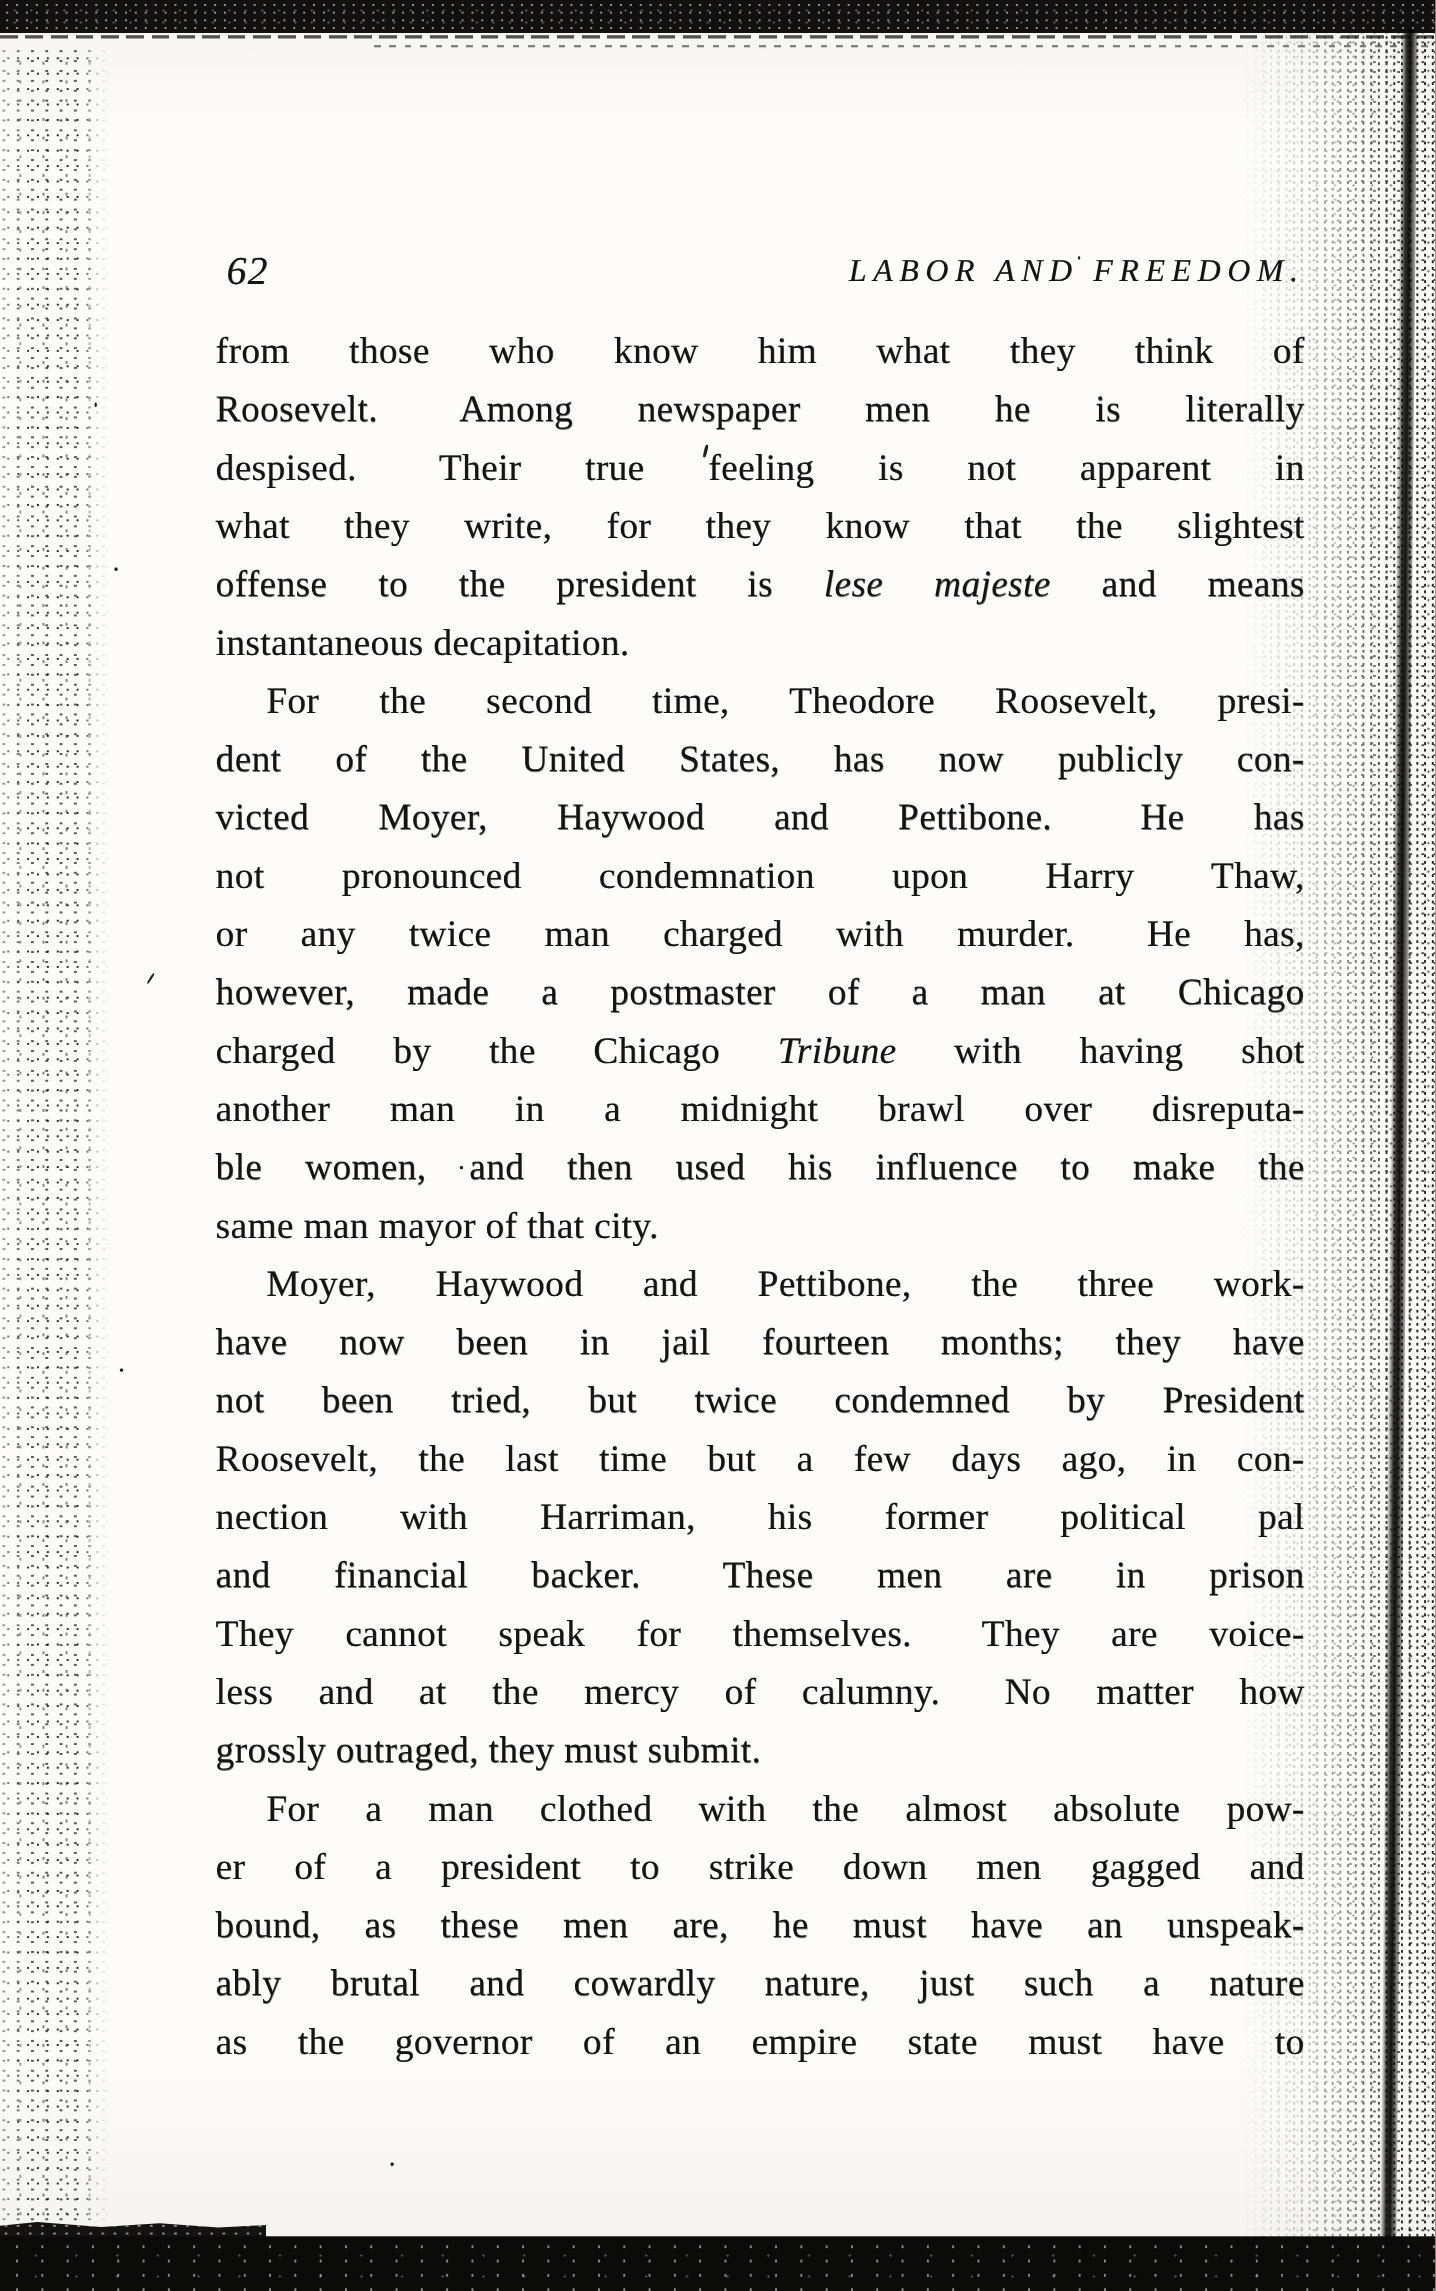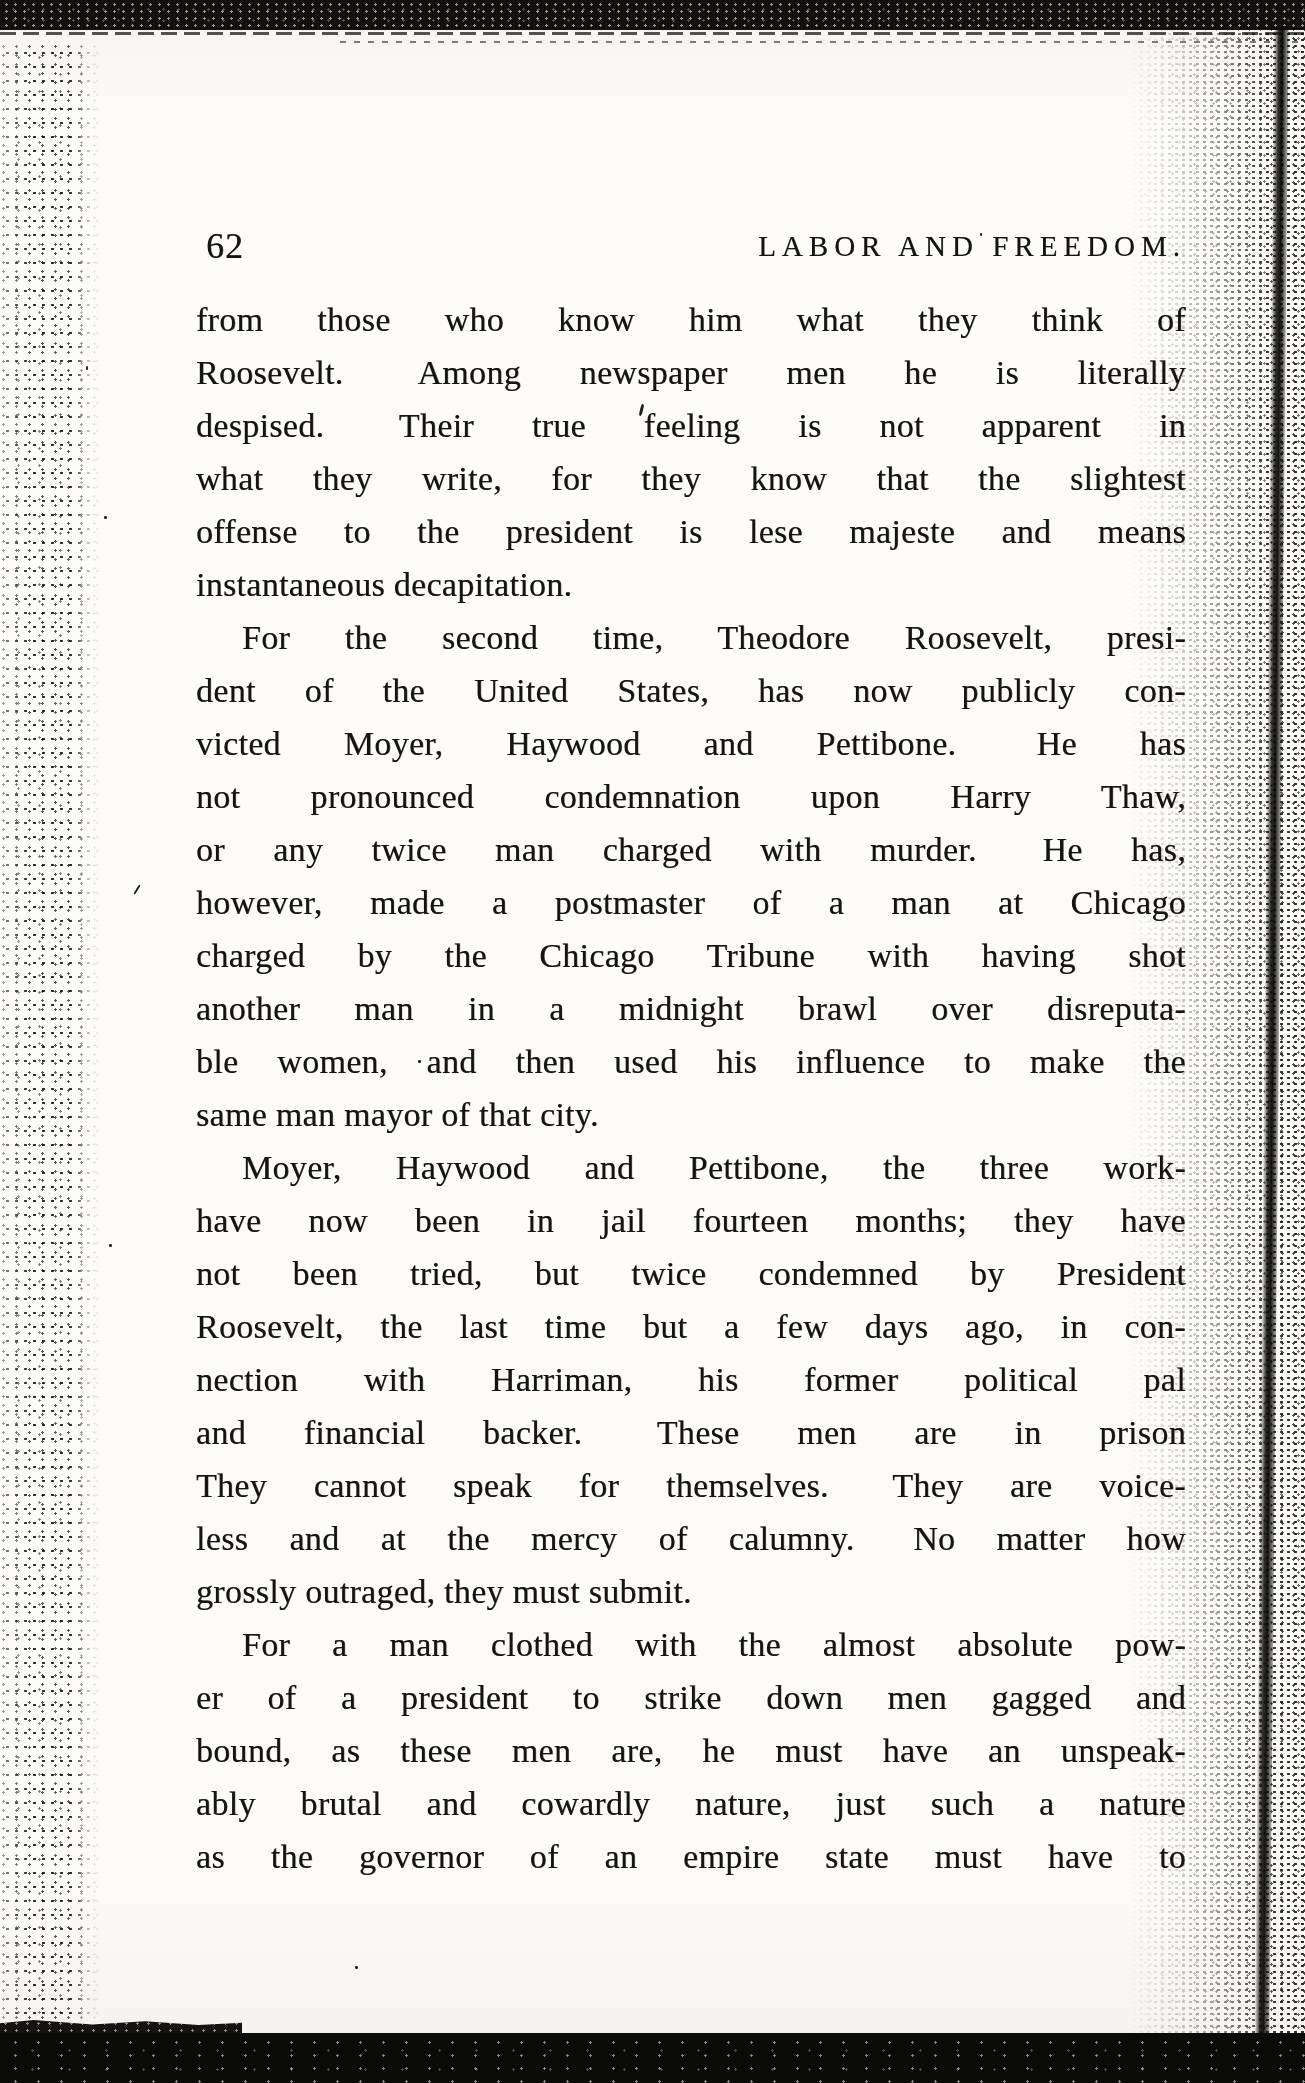--- a/index.html
+++ b/index.html
@@ -74,42 +74,42 @@
     position:absolute;right:26px;top:26px;bottom:44px;width:15px;
     background:linear-gradient(90deg,rgba(18,17,16,0) 0,rgba(14,13,12,.85) 35%,rgba(8,8,7,.95) 60%,rgba(25,24,22,.35) 100%);
     transform:rotate(0.55deg);
   }
   .speck{position:absolute;background:#21201e;border-radius:40%;}
 
   
   .content{
     position:absolute;left:196px;top:228px;width:990px;
   }
-  .pagehead{position:relative;height:40px;}
+  .pagehead{position:relative;height:40px;font-style:italic;}
   .pagenum{
     position:absolute;left:10px;top:0;
     font-size:36px;line-height:36px;letter-spacing:1px;
     text-shadow:.4px .4px 0 rgba(10,10,10,.6);
   }
   .runhead{
     display:block;text-align:right;
     font-size:29px;line-height:36px;letter-spacing:6px;
     text-shadow:.3px .3px 0 rgba(10,10,10,.55);
   }
   .bodytext{margin-top:25px;font-size:34px;}
   .line{
     height:53px;line-height:53px;
     text-align:justify;text-align-last:justify;
     white-space:normal;
     text-shadow:.45px .45px 0 rgba(10,10,10,.55);
     letter-spacing:.3px;
   }
   .line.last{text-align-last:left;}
   .line.indent{text-indent:46px;}
-  .it{}
+  .it{font-style:italic;}
 </style>
 </head>
 <body>
 
 <div class="page">
 
   <div class="edge-top"></div>
   <div class="dash-a"></div>
   <div class="dash-b"></div>
   <div class="edge-left"></div>

